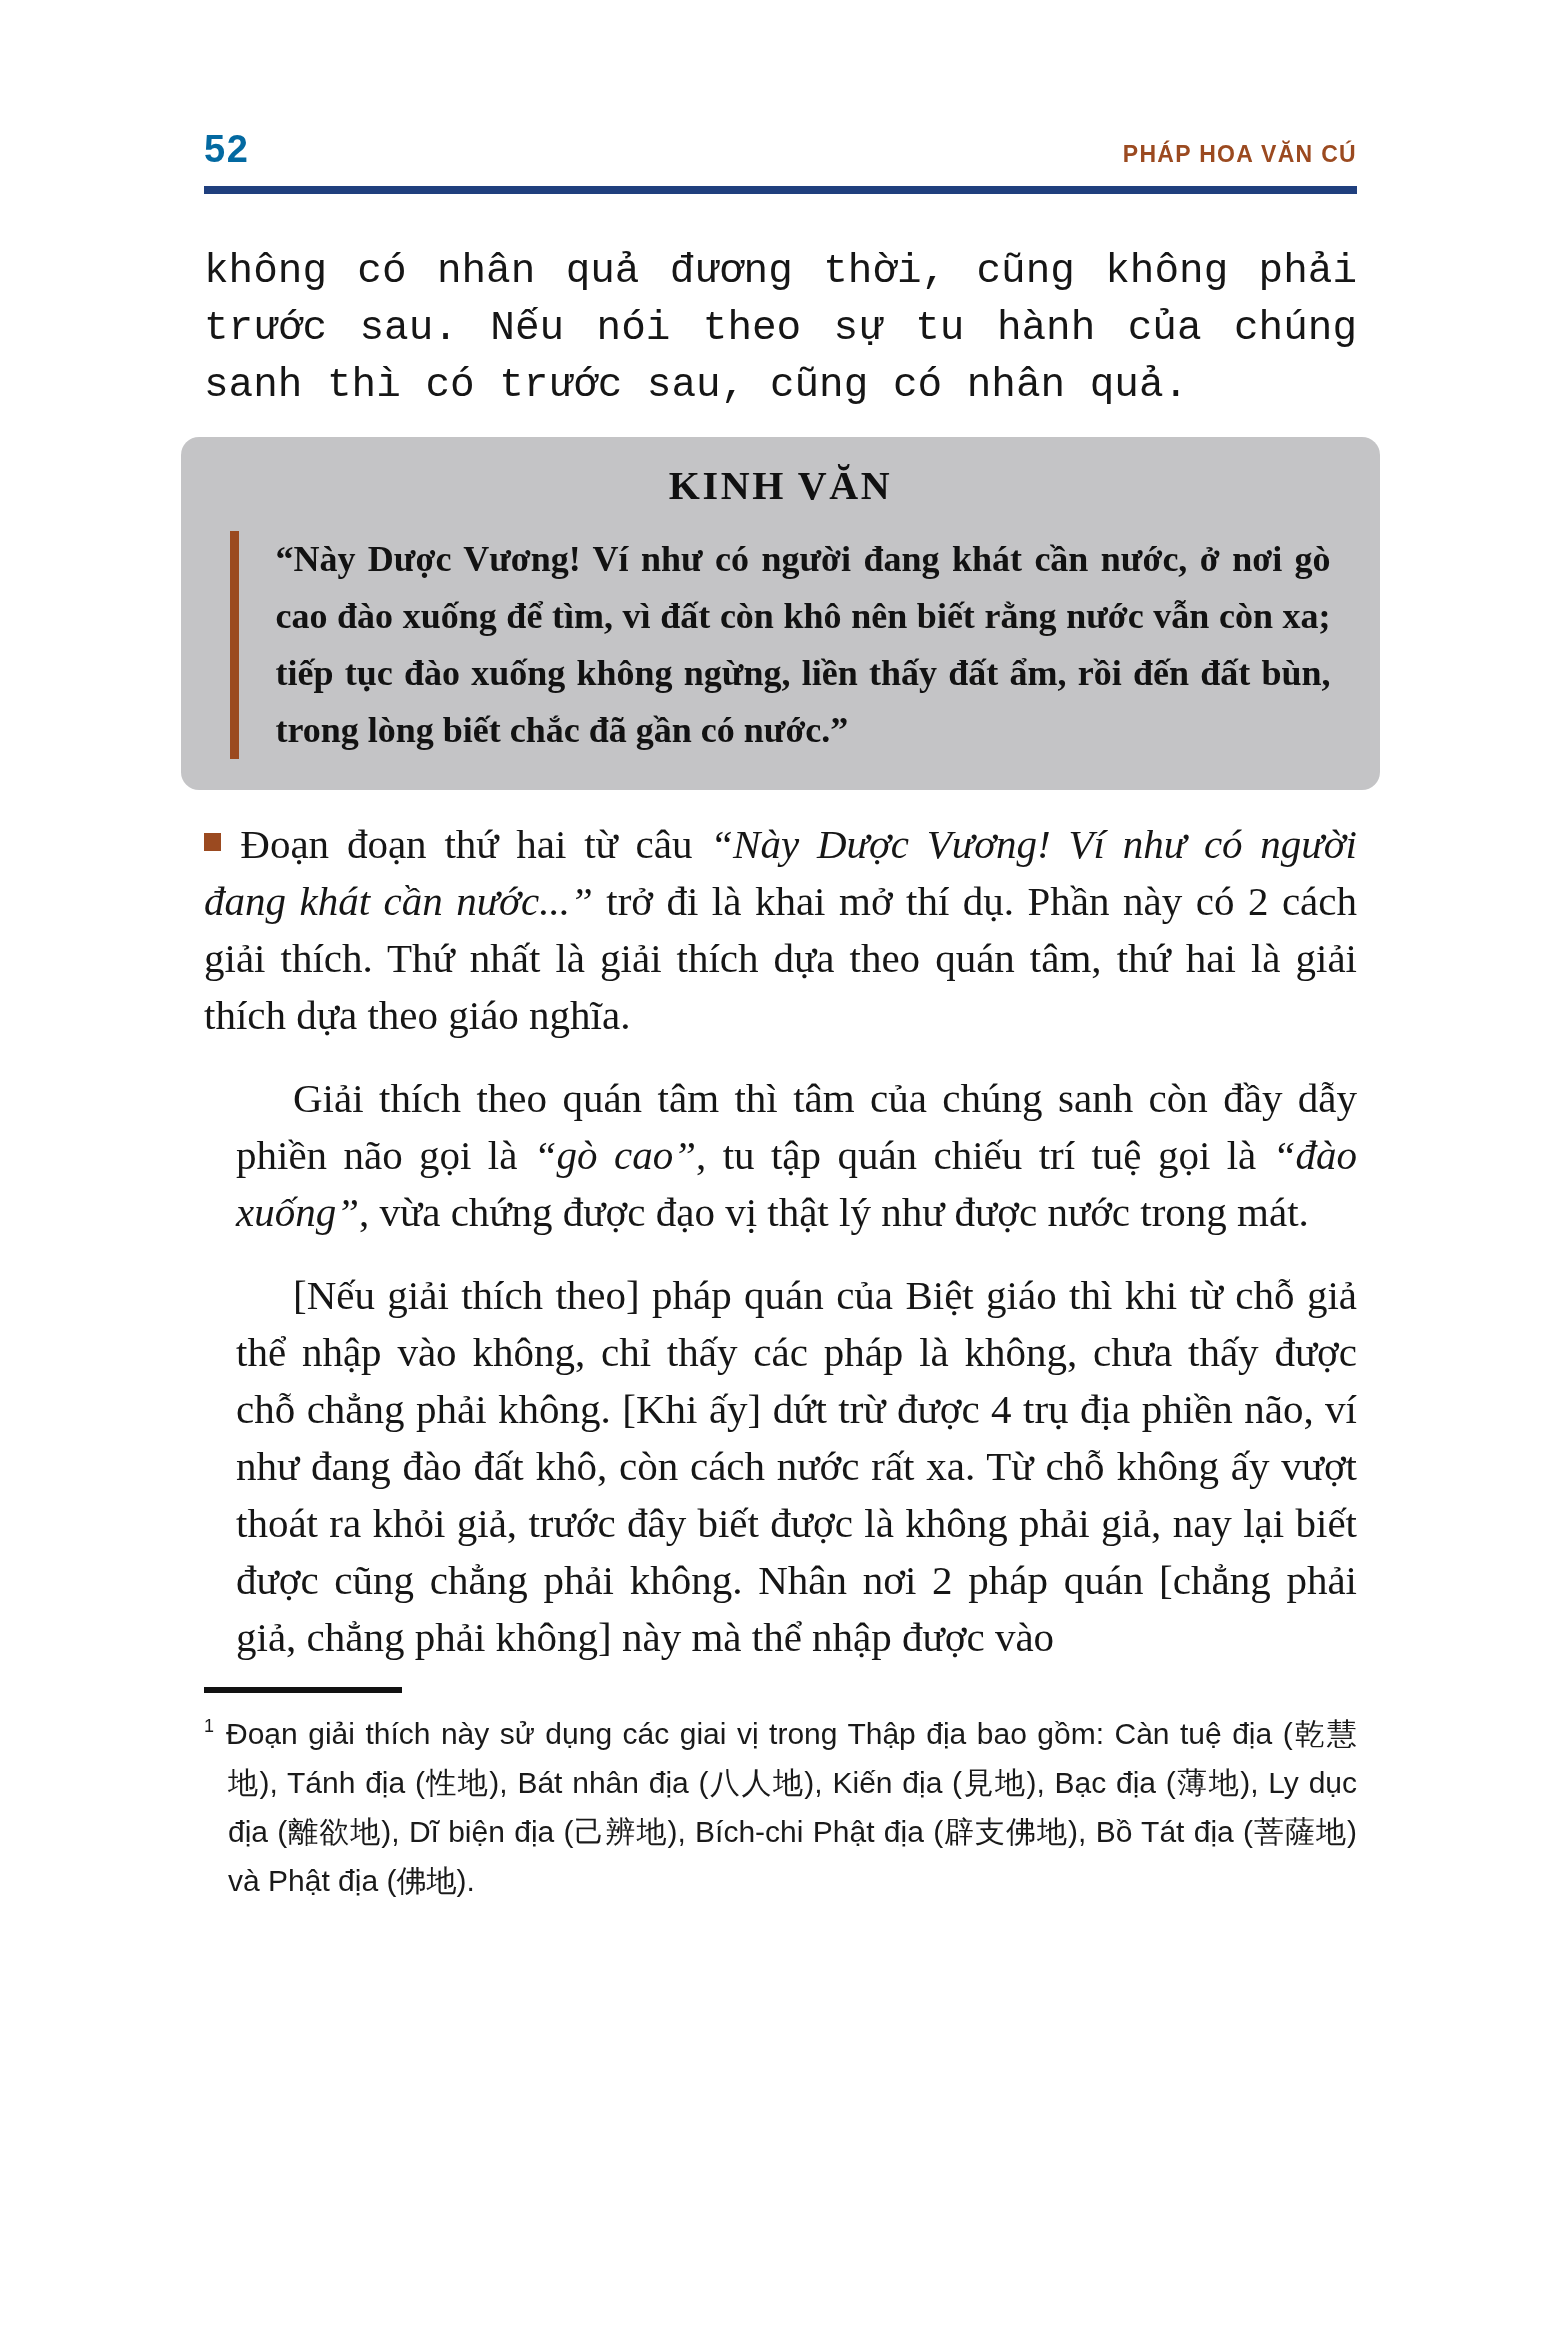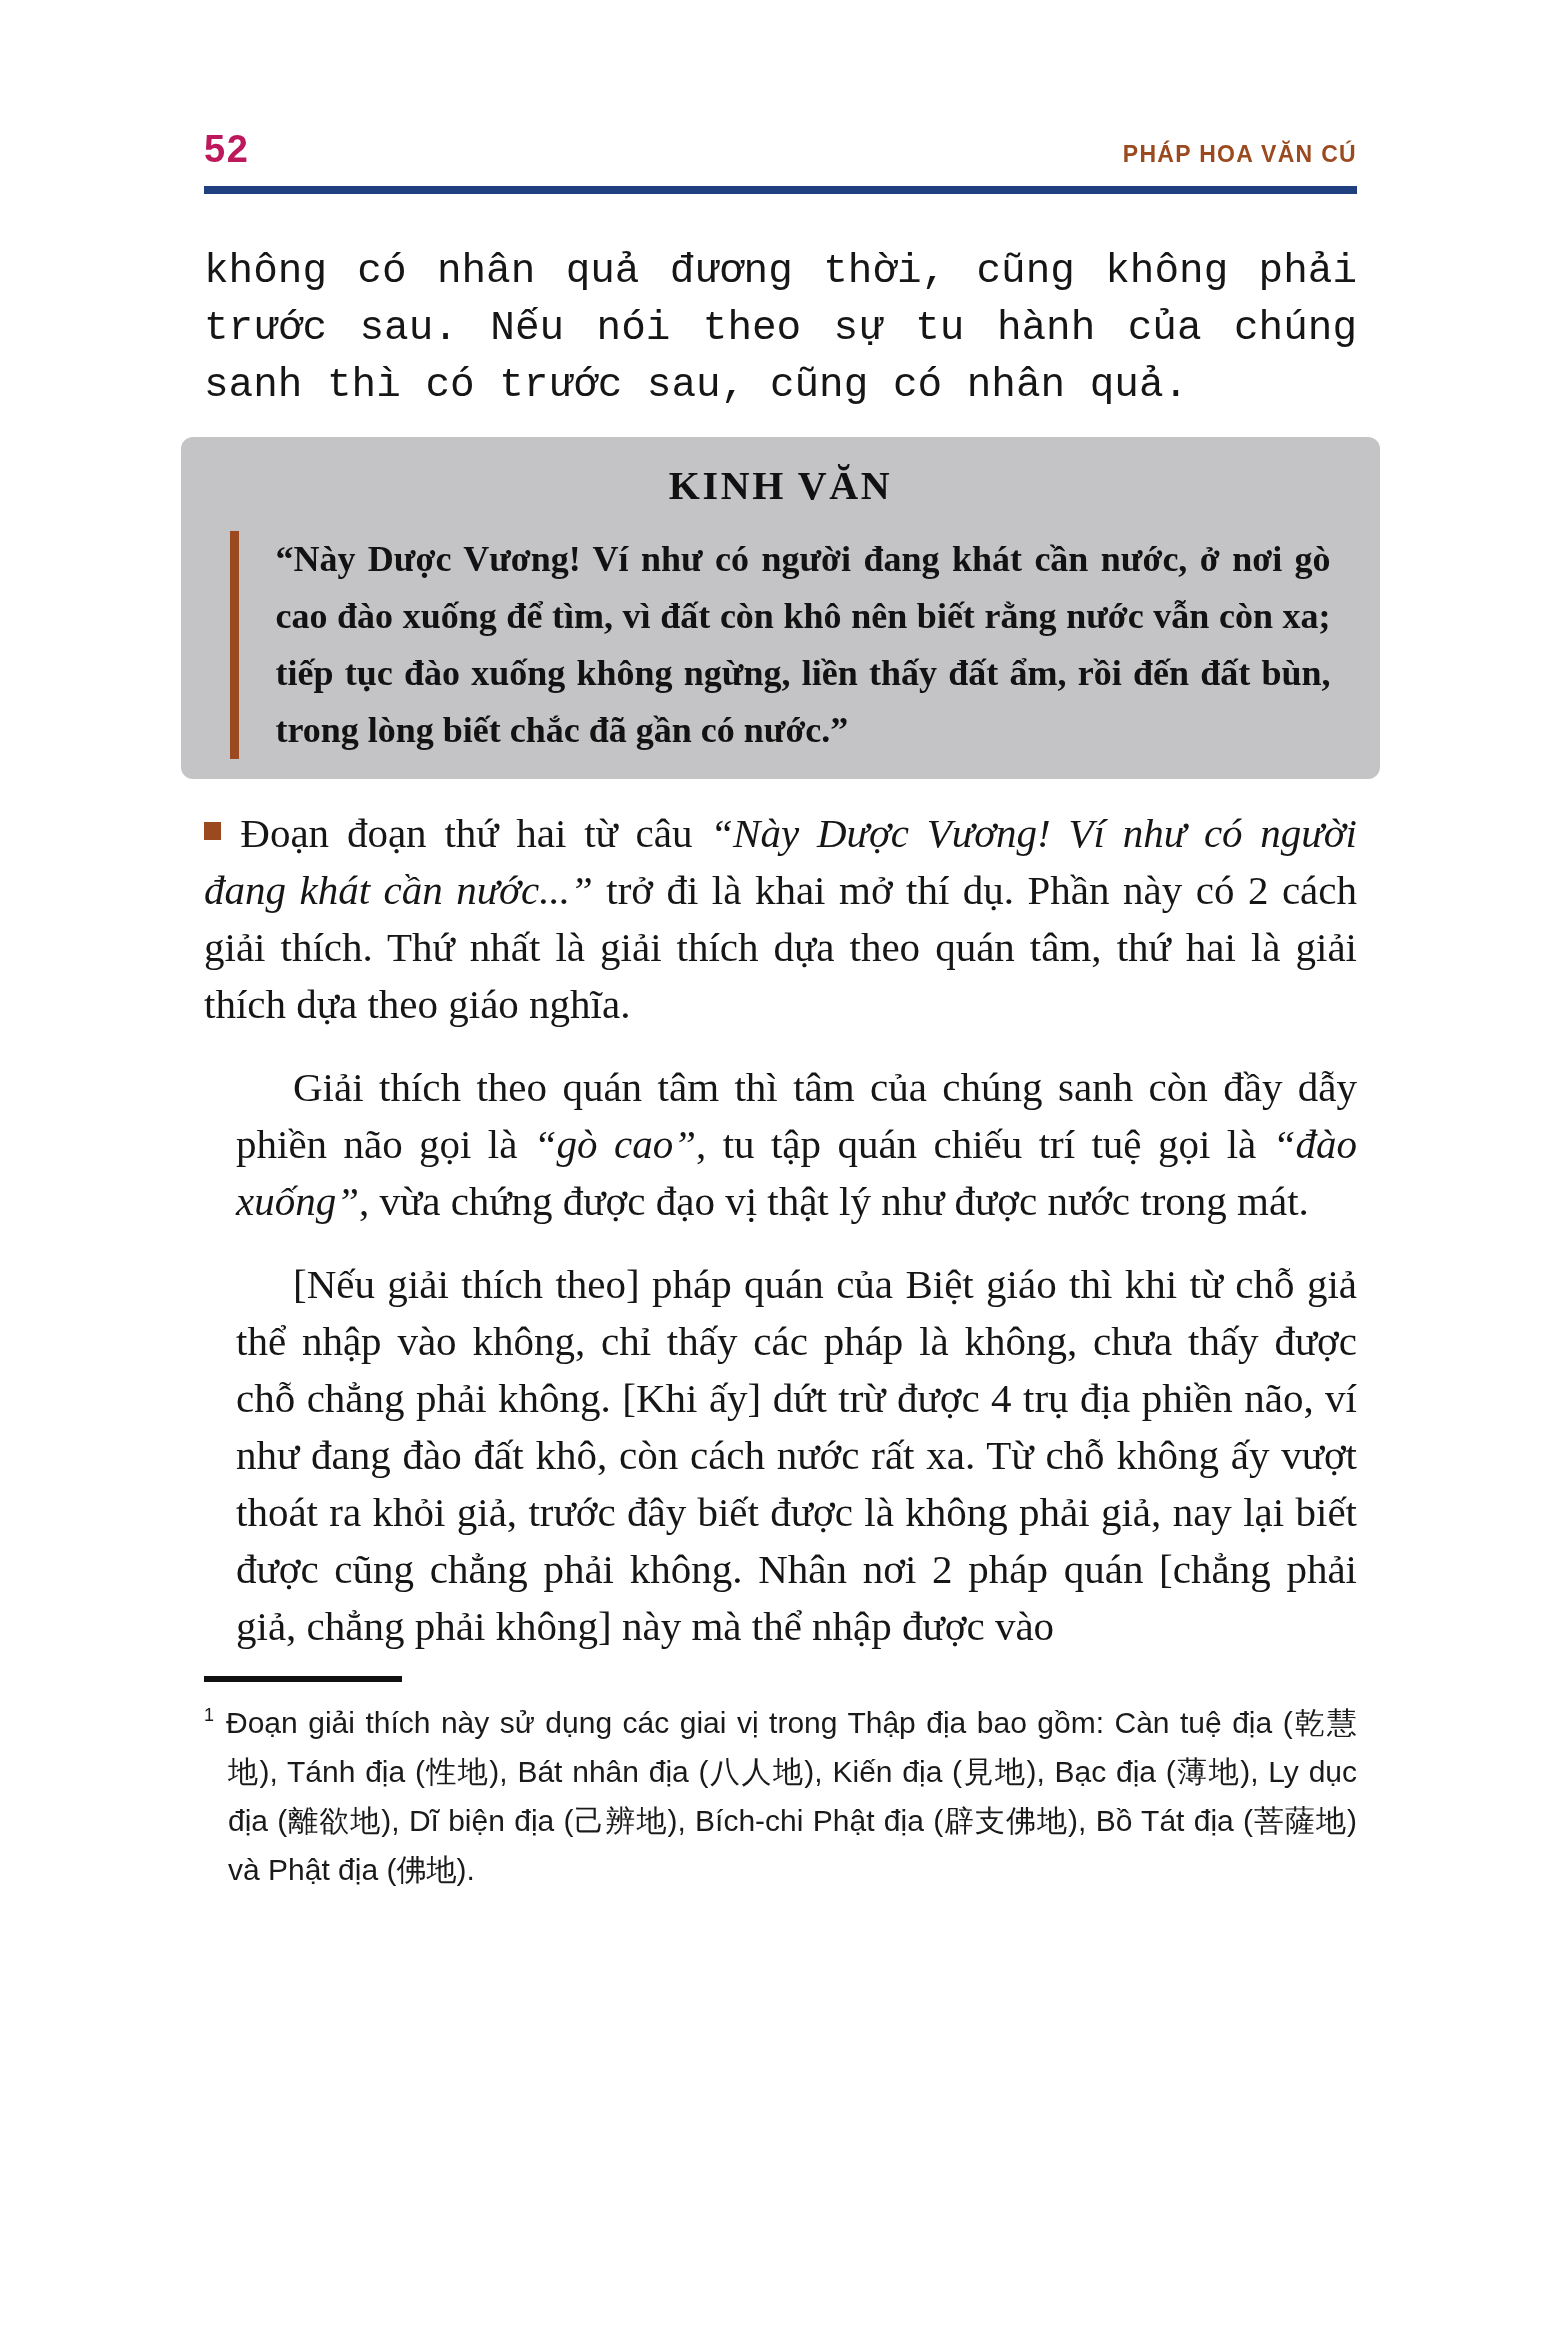--- a/index.html
+++ b/index.html
@@ -22,21 +22,21 @@
   }
   
   .pagehead {
     display: flex;
     justify-content: space-between;
     align-items: baseline;
     font-family: "Liberation Sans", sans-serif;
     font-weight: bold;
     line-height: 43px;
   }
-  .pagenum  { font-size: 38px; color: #be185d; letter-spacing: 1.7px; }
+  .pagenum  { font-size: 38px; color: #0369a1; letter-spacing: 1.7px; }
   .runtitle { font-size: 23px; color: var(--accent); letter-spacing: 1.3px; }
   .rule { height: 7.8px; background: var(--blue); margin-top: 10.4px; }
   
   p.body {
     margin: 0;
     font-size: 41px;
     line-height: 57px;
     text-align: justify;
     text-justify: inter-word;
   }
@@ -48,22 +48,22 @@
     display: inline-block;
     width: 17.3px; height: 17.3px;
     background: var(--accent);
     margin-right: 19px;
     vertical-align: 7.8px;
   }
   
   .kinhvan {
     margin: 22.6px -22.6px 0 -22.6px;
     background: var(--gray);
-    border-radius: 12px;
-    padding: 26px 49px 20px 49px;
+    border-radius: 18px;
+    padding: 26px 49px 31px 49px;
   }
   .kinhvan h2 {
     margin: 0;
     font-size: 40px;
     line-height: 46px;
     text-align: center;
     letter-spacing: 2.6px;
     font-weight: bold;
     color: #111111;
   }

